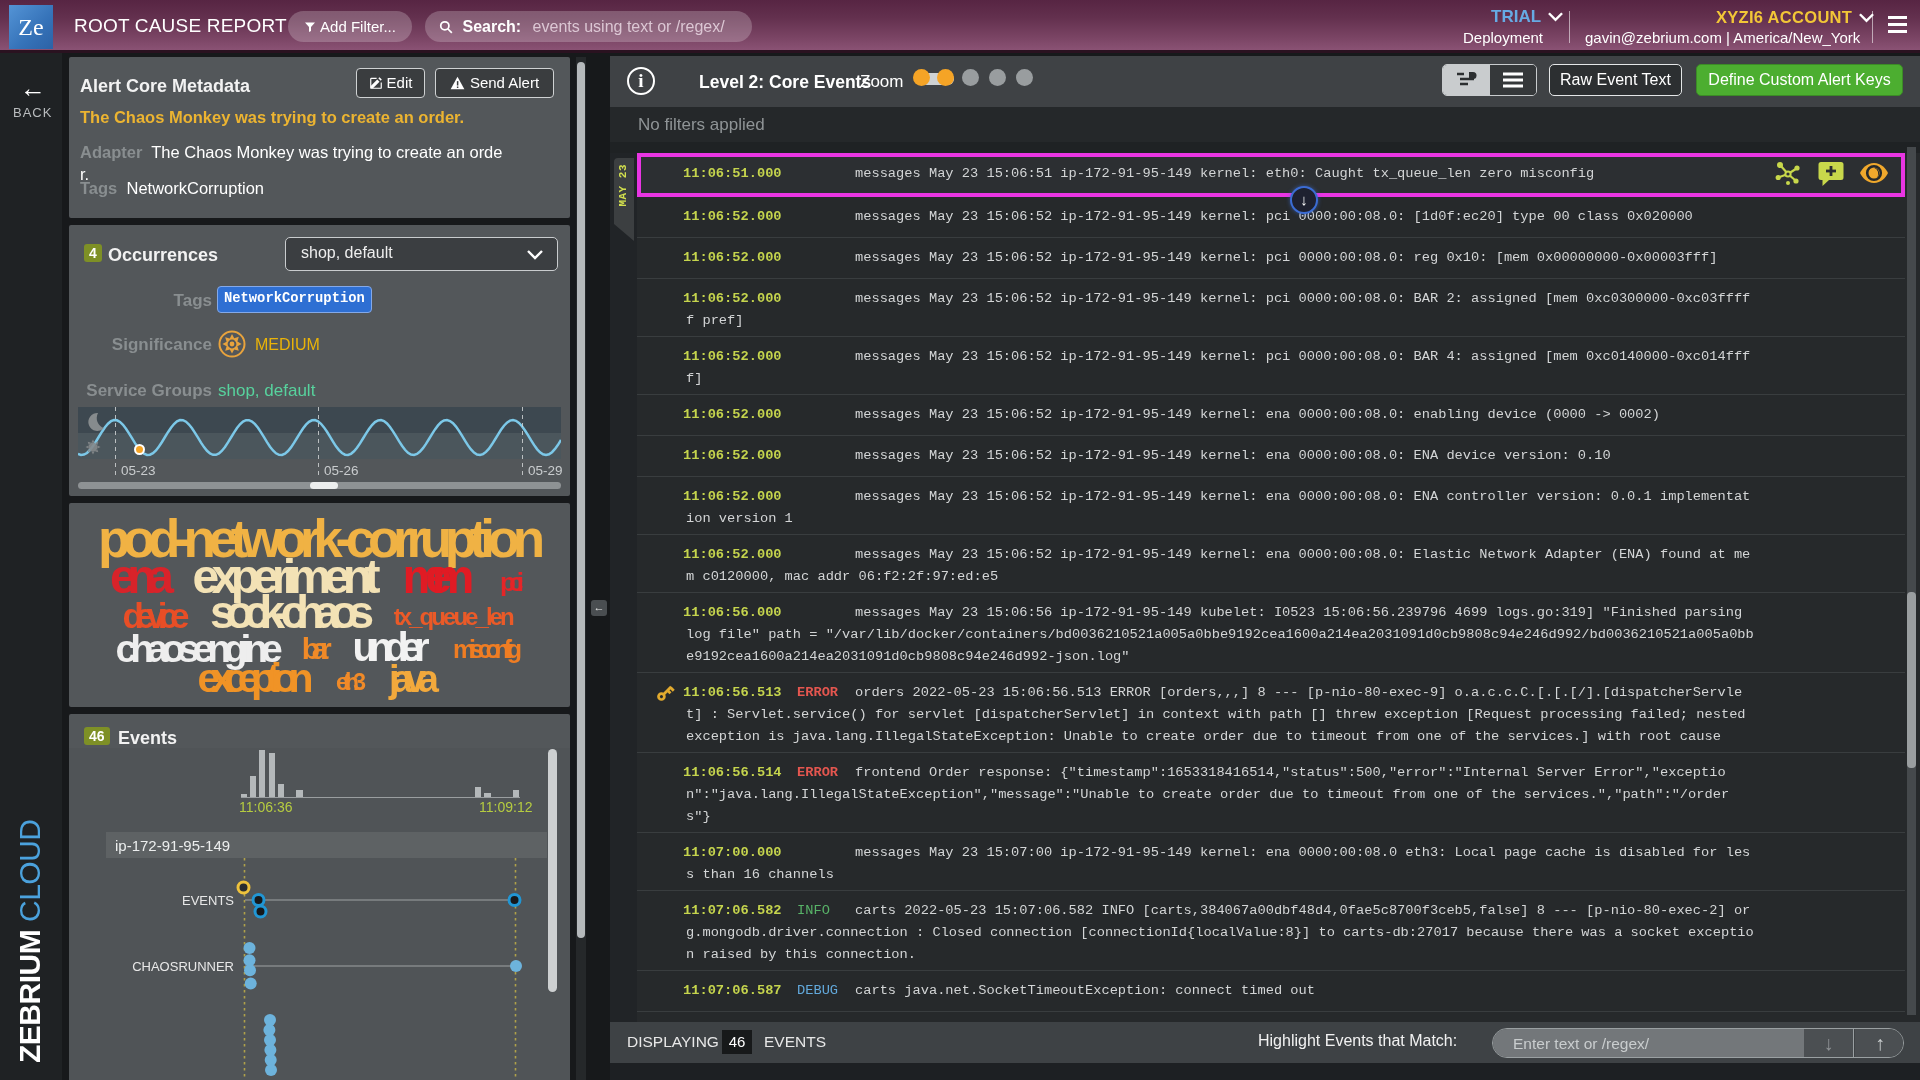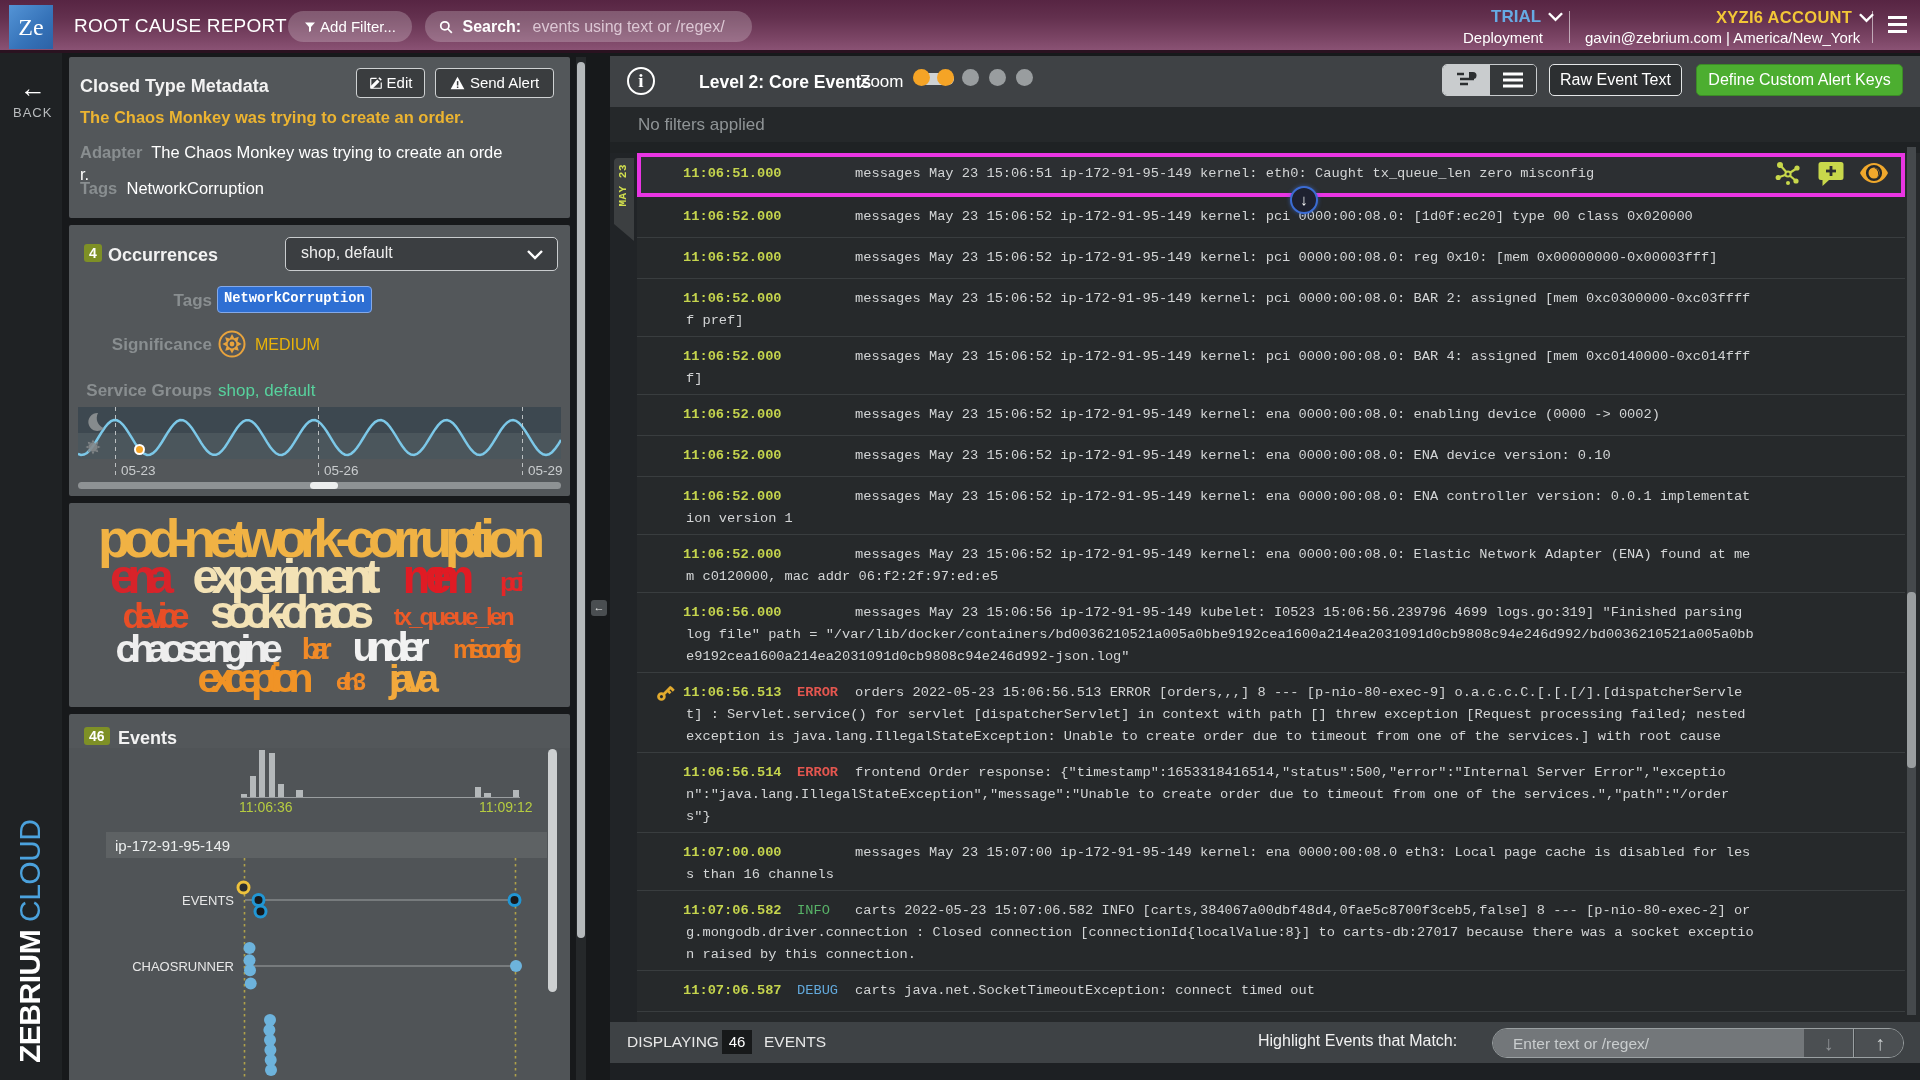--- a/index.html
+++ b/index.html
@@ -179,21 +179,21 @@
       <circle cx="201" cy="326" r="6"></circle>
       <circle cx="201.4" cy="336" r="6"></circle>
       <circle cx="201.7" cy="346" r="6"></circle>
       <circle cx="202" cy="356" r="6"></circle>
     </g>
     <rect x="479" y="35" width="9" height="243" rx="4.5" fill="#cdd0d1"></rect>
   </svg>
 </div>
 
 <div class="panel" style="top:57px;height:161px;">
-  <div class="abs" style="left:11px;top:19px;color:#f2f2f2;font-weight:bold;font-size:18px;">Closed Type Metadata</div>
+  <div class="abs" style="left:11px;top:19px;color:#f2f2f2;font-weight:bold;font-size:18px;">Alert Core Metadata</div>
   <div class="abs" style="left:287px;top:11px;width:69px;height:30px;background:#3a3d3f;border:1.5px solid #cfd2d3;border-radius:4px;color:#fff;font-size:15px;text-align:center;line-height:27px;">
     <svg width="14" height="14" viewBox="0 0 24 24" style="vertical-align:-2px;margin-right:4px;">
         <path d="M3 17.2V21h3.8L18 9.8 14.2 6 3 17.2z" fill="#fff"></path>
         <path d="M16 4l4 4 2-2-4-4z" fill="#fff"></path>
         <path d="M21 11v9a1 1 0 0 1-1 1H4a1 1 0 0 1-1-1V5a1 1 0 0 1 1-1h9" fill="none" stroke="#fff" stroke-width="2"></path>
       </svg>Edit</div>
   <div class="abs" style="left:366px;top:11px;width:119px;height:30px;background:#3a3d3f;border:1.5px solid #cfd2d3;border-radius:4px;color:#fff;font-size:15px;text-align:center;line-height:27px;">
     <svg width="15" height="14" viewBox="0 0 24 22" style="vertical-align:-2px;margin-right:5px;">
         <path d="M12 1L23 21H1z" fill="#fff"></path>
         <rect x="11" y="8" width="2.4" height="7" fill="#3a3d3f"></rect>

